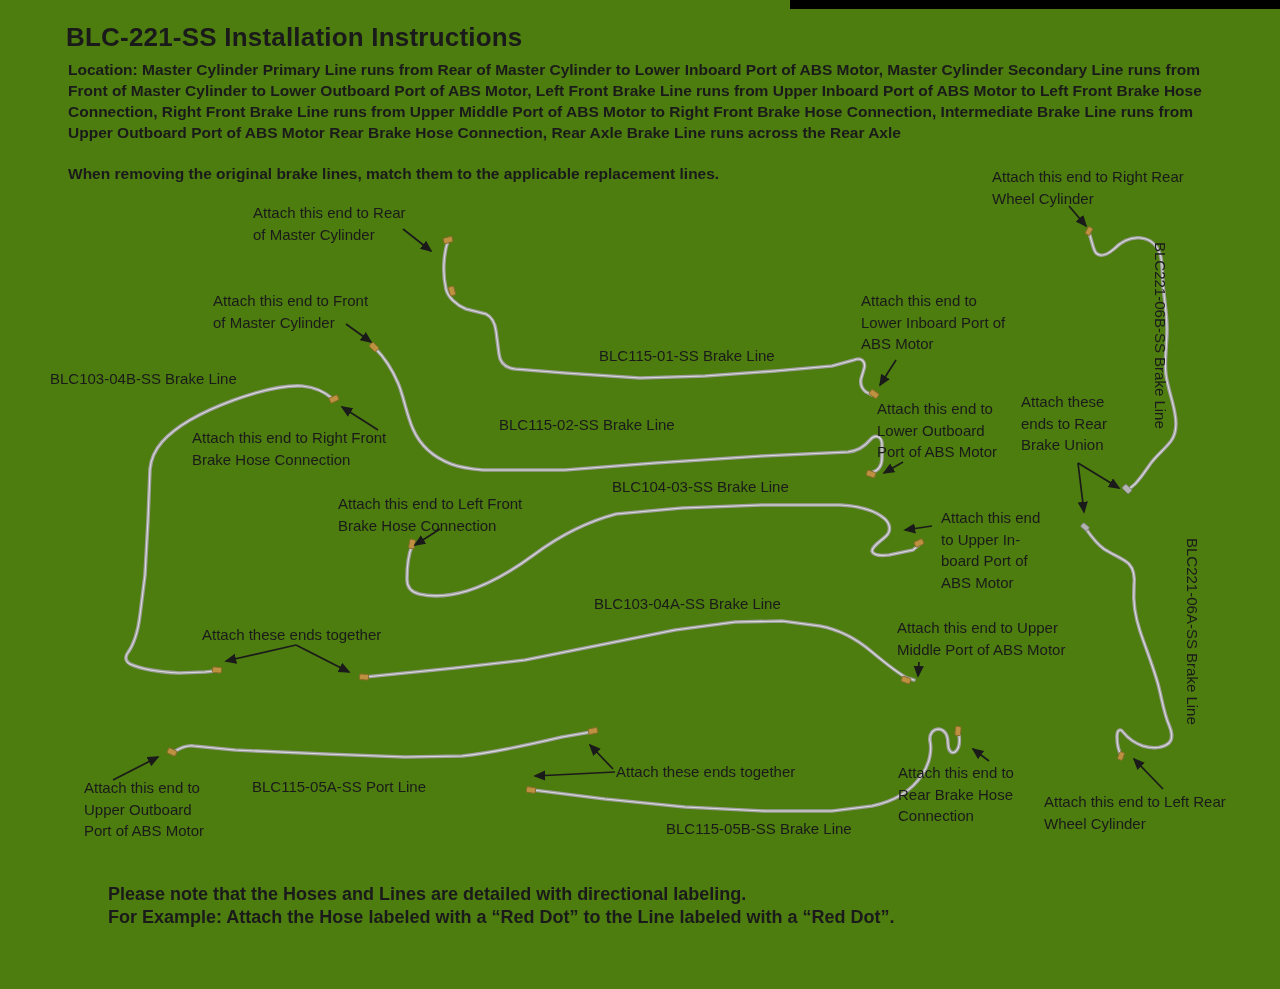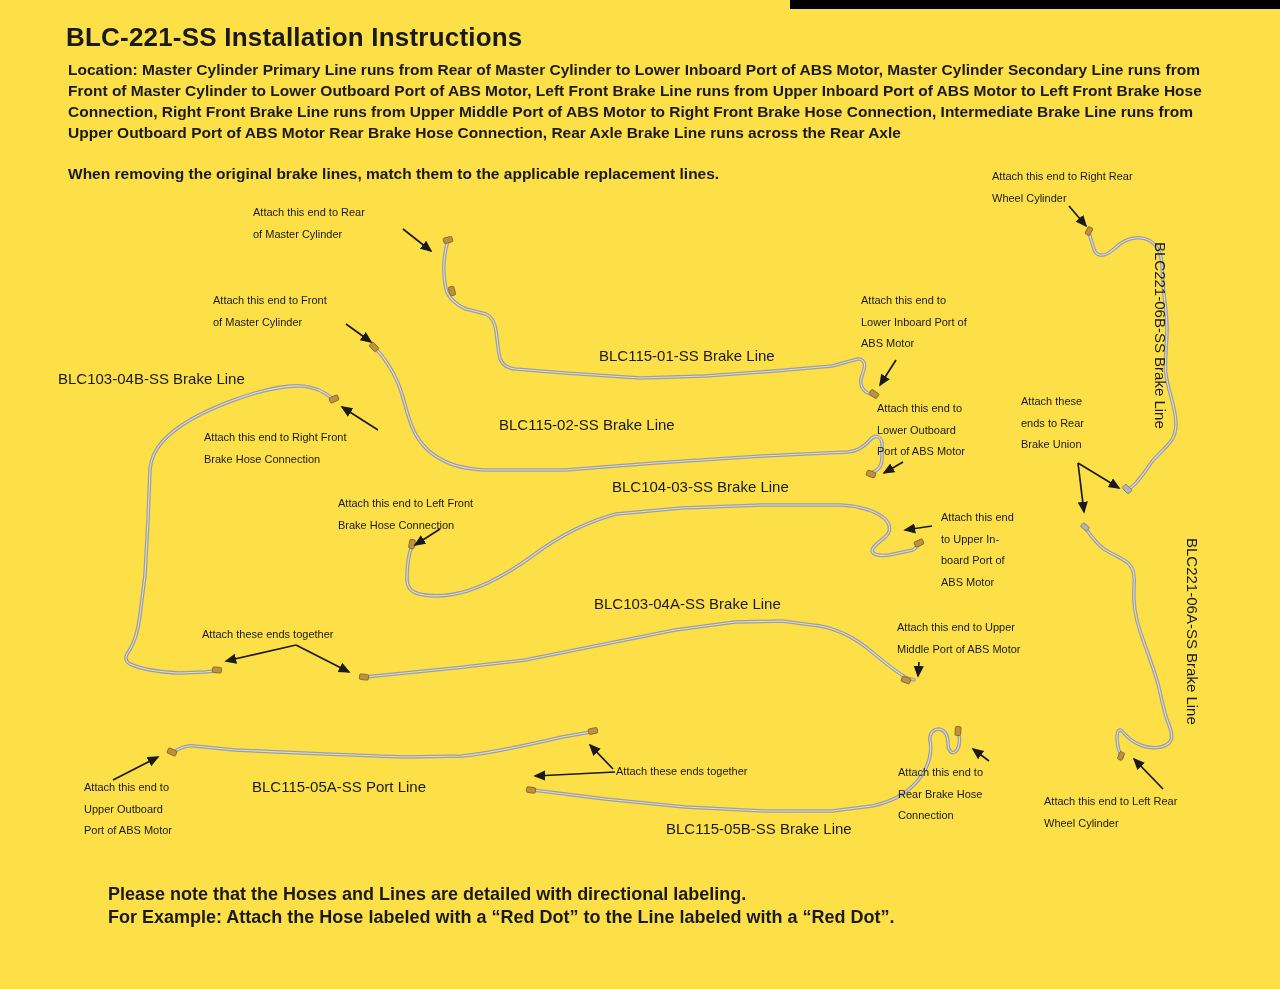--- a/index.html
+++ b/index.html
@@ -1,29 +1,29 @@
 <!DOCTYPE html>
 <html><head>
 <meta charset="utf-8">
 <style>
   html,body{margin:0;padding:0;background:#ffffff;}
-  #page{position:relative;width:1280px;height:989px;background:#fde047;overflow:hidden;
+  #page{position:relative;width:1280px;height:989px;background:#4d7c0f;overflow:hidden;
         font-family:"Liberation Sans", sans-serif;color:#1a1a1a;}
   #top-bar{position:absolute;left:790px;top:0;width:490px;height:9px;background:#000000;}
   svg.layer{position:absolute;left:0;top:0;width:1280px;height:989px;}
   .tube{fill:none;stroke:#9e9e9e;stroke-width:3.6;stroke-linecap:round;stroke-linejoin:round;}
   .sheen{fill:none;stroke:#dcdcdc;stroke-width:1.1;stroke-linecap:round;stroke-linejoin:round;}
   .brass{fill:#bd9140;stroke:#876a2b;stroke-width:0.9;}
   .grayfit{fill:#b3b3b3;stroke:#7f7f7f;stroke-width:0.9;}
   .ptr{stroke:#1a1a1a;stroke-width:1.7;}
   .txt{position:absolute;white-space:pre-line;}
   .title{font-size:26px;font-weight:bold;letter-spacing:0.2px;}
   .para{font-size:15.5px;font-weight:bold;line-height:21px;width:1140px;}
   .note{font-size:15.5px;font-weight:bold;}
-  .callout{font-size:11px;line-height:21.5px;}
+  .callout{font-size:15px;line-height:21.5px;}
   .plabel{font-size:15px;}
   .vlabel{position:absolute;font-size:15px;writing-mode:vertical-rl;}
   .footer{font-size:18px;font-weight:bold;line-height:23px;}
 </style>
 </head>
 <body>
 
 <div id="page">
 
   <div id="top-bar"></div>
@@ -170,21 +170,21 @@
 
   <div class="txt callout" style="left:253px;top:202px;">Attach this end to Rear
 of Master Cylinder</div>
   <div class="txt callout" style="left:992px;top:166px;">Attach this end to Right Rear
 Wheel Cylinder</div>
   <div class="txt callout" style="left:213px;top:290px;">Attach this end to Front
 of Master Cylinder</div>
   <div class="txt callout" style="left:861px;top:290px;">Attach this end to
 Lower Inboard Port of
 ABS Motor</div>
-  <div class="txt callout" style="left:192px;top:427px;margin-left:12px;">Attach this end to Right Front
+  <div class="txt callout" style="left:192px;top:427px;">Attach this end to Right Front
 Brake Hose Connection</div>
   <div class="txt callout" style="left:877px;top:398px;">Attach this end to
 Lower Outboard
 Port of ABS Motor</div>
   <div class="txt callout" style="left:1021px;top:391px;">Attach these
 ends to Rear
 Brake Union</div>
   <div class="txt callout" style="left:338px;top:493px;">Attach this end to Left Front
 Brake Hose Connection</div>
   <div class="txt callout" style="left:941px;top:507px;">Attach this end
@@ -198,21 +198,21 @@
 Upper Outboard
 Port of ABS Motor</div>
   <div class="txt callout" style="left:616px;top:761px;">Attach these ends together</div>
   <div class="txt callout" style="left:898px;top:762px;">Attach this end to
 Rear Brake Hose
 Connection</div>
   <div class="txt callout" style="left:1044px;top:791px;">Attach this end to Left Rear
 Wheel Cylinder</div>
 
   <div class="txt plabel" style="left:599px;top:347px;">BLC115-01-SS Brake Line</div>
-  <div class="txt plabel" style="left:50px;top:370px;margin-left:8px;">BLC103-04B-SS Brake Line</div>
+  <div class="txt plabel" style="left:50px;top:370px;">BLC103-04B-SS Brake Line</div>
   <div class="txt plabel" style="left:499px;top:416px;">BLC115-02-SS Brake Line</div>
   <div class="txt plabel" style="left:612px;top:478px;">BLC104-03-SS Brake Line</div>
   <div class="txt plabel" style="left:594px;top:595px;">BLC103-04A-SS Brake Line</div>
   <div class="txt plabel" style="left:252px;top:778px;">BLC115-05A-SS Port Line</div>
   <div class="txt plabel" style="left:666px;top:820px;">BLC115-05B-SS Brake Line</div>
   <div class="vlabel" style="left:1152px;top:242px;">BLC221-06B-SS Brake Line</div>
   <div class="vlabel" style="left:1184px;top:538px;">BLC221-06A-SS Brake Line</div>
 
   <div class="txt footer" style="left:108px;top:883px;"><span>Please note that the Hoses and Lines are detailed with directional labeling.</span><br><span>For Example: Attach the Hose labeled with a “Red Dot” to the Line labeled with a “Red Dot”.</span></div>
 

